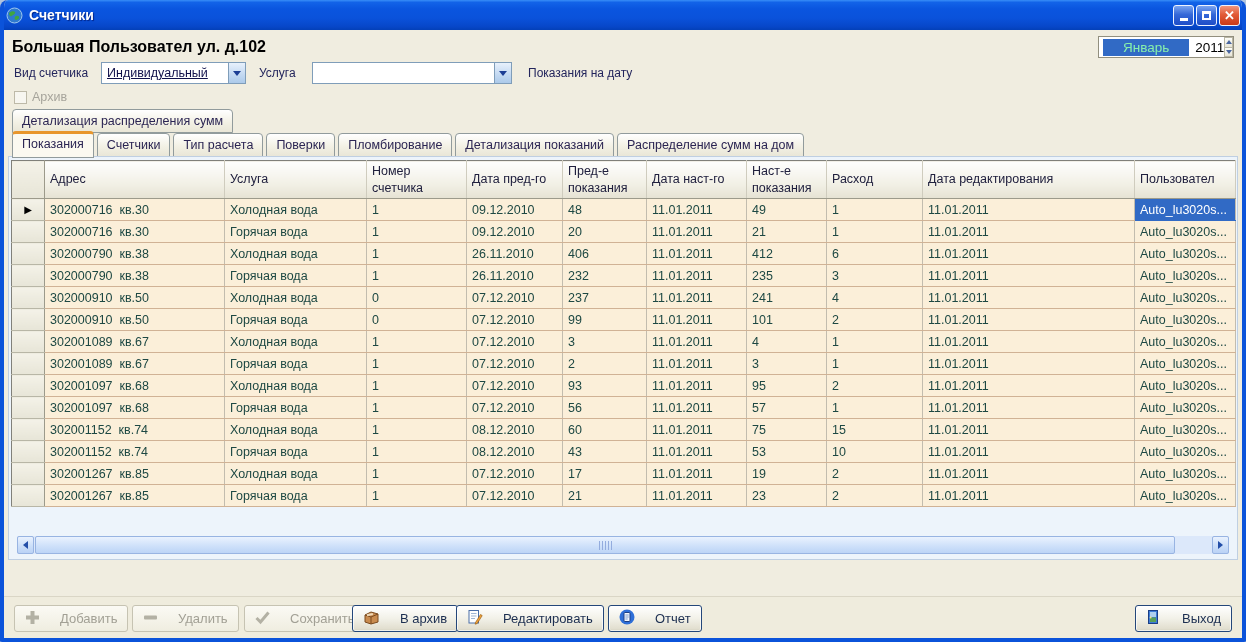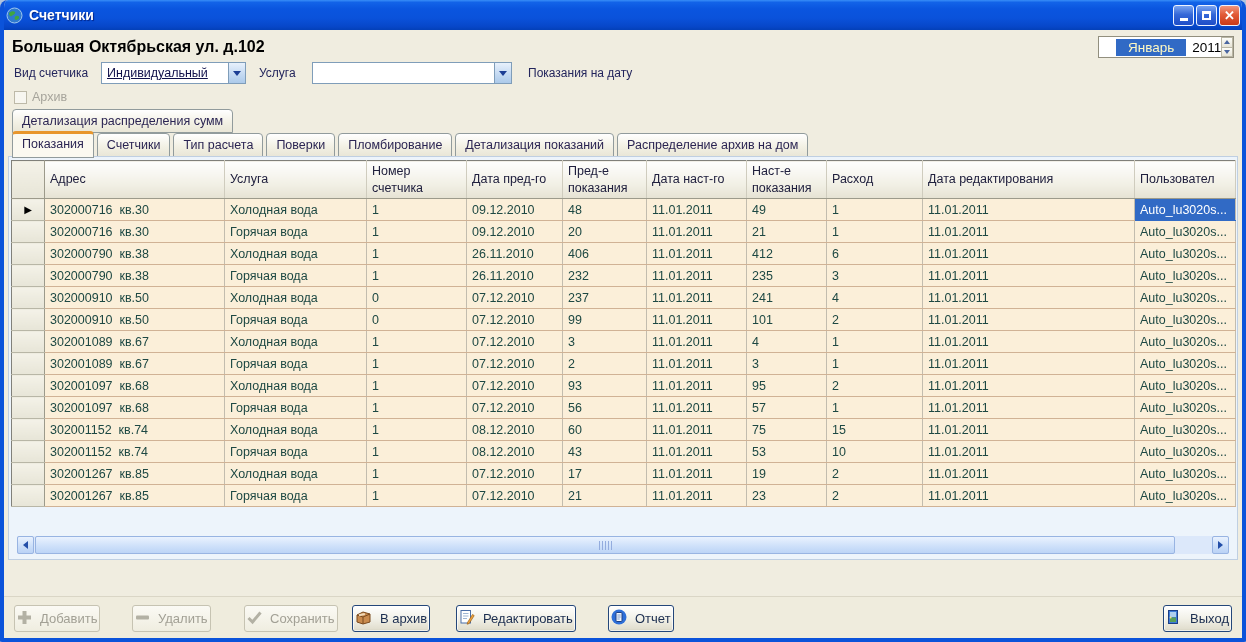--- a/index.html
+++ b/index.html
@@ -32,21 +32,21 @@
   
   .client { position:absolute; top:30px; left:0; right:0; bottom:0; background:#F0EDE0; }
 
   .address { position:absolute; top:8px; left:8px; font-size:16px; font-weight:bold; color:#000; }
 
   
   .spinner {
     position:absolute; top:6px; right:8px; width:136px; height:22px; background:#fff;
     border:1px solid #928F7E; display:flex; align-items:center; font-size:13.5px;
   }
-  .spin-month { background:#316AC5; color:#fef9c3; padding:1px 12px; margin-left:17px; }
+  .spin-month { background:#316AC5; color:#86efac; padding:1px 20px; margin-left:4px; }
   .spin-year  { color:#000; margin-left:6px; }
   .spin-btns  { margin-left:auto; width:17px; height:20px; display:flex; flex-direction:column; }
   .spin-half  { flex:1; display:flex; align-items:center; justify-content:center;
                 background:linear-gradient(180deg,#FDFDF8,#E6E4D6); border:1px solid #B9B6A4; }
   .spin-half + .spin-half { border-top:none; }
   .tri-up   { width:0; height:0; border-left:3px solid transparent; border-right:3px solid transparent; border-bottom:4px solid #4A66A0; }
   .tri-down { width:0; height:0; border-left:3px solid transparent; border-right:3px solid transparent; border-top:4px solid #4A66A0; }
 
   
   .flabel { position:absolute; top:36px; font-size:12px; color:#23255C; }
@@ -120,21 +120,21 @@
     position:absolute; top:0; left:18px; width:1140px; height:18px;
     border:1px solid #98B4E2; border-radius:2px;
     background:linear-gradient(180deg,#EAF2FE 0%,#CFE1FA 55%,#BCD4F6 100%);
     display:flex; align-items:center; justify-content:center;
   }
   .grip { width:13px; height:9px; background:repeating-linear-gradient(90deg,#93ACDE 0 1px,rgba(0,0,0,0) 1px 3px); }
 
   
   .toolbar { position:absolute; left:0; right:0; bottom:0; height:42px; background:#EFECDD; border-top:1px solid #DAD6C6; }
   .tbtn {
-    position:absolute; top:8px; height:27px; display:flex; align-items:center; gap:8px; padding:0 2px;
+    position:absolute; top:8px; height:27px; display:flex; align-items:center; gap:20px; padding:0 10px;
     border:1px solid #24477A; border-radius:3px; font-size:13px; color:#1C2E50;
     background:linear-gradient(180deg,#FFFFFF 0%,#F2F1E8 50%,#E2DFD0 90%,#D6D3C0 100%);
     box-shadow:inset 0 0 0 1px #FFFFFFAA;
   }
   .tbtn.disabled {
     border-color:#C6C3B2; color:#A2A095;
     background:linear-gradient(180deg,#FBFAF4,#EFEDE0); box-shadow:none;
   }
   .tbtn svg { flex:0 0 auto; }
 </style>
@@ -158,21 +158,21 @@
           <span class="glyph-max"></span>
         </div>
       <div class="wbtn close">
           <span>✕</span>
         </div>
     </div>
   </div>
 
   <div class="client">
 
-    <div class="address">Большая Октябрьская ул. д.102</div>
+    <div class="address">Большая Пользовател ул. д.102</div>
 
     <div class="spinner">
       <span class="spin-month">Январь</span>
       <span class="spin-year">2011</span>
       <span class="spin-btns">
         <span class="spin-half">
             <span class="tri-up"></span>
           </span>
         <span class="spin-half">
             <span class="tri-down"></span>
@@ -204,21 +204,21 @@
     <div class="tabs-top">
       <span class="tab">Детализация распределения сумм</span>
     </div>
     <div class="tabs-main" id="tabs-main">
         <span class="tab active">Показания</span>
         <span class="tab">Счетчики</span>
         <span class="tab">Тип расчета</span>
         <span class="tab">Поверки</span>
         <span class="tab">Пломбирование</span>
         <span class="tab">Детализация показаний</span>
-        <span class="tab">Распределение архив на дом</span>
+        <span class="tab">Распределение сумм на дом</span>
       </div>
 
     <div class="panel">
       <table class="grid">
         <colgroup id="grid-cols">
             <col style="width:33px">
             <col style="width:180px">
             <col style="width:142px">
             <col style="width:100px">
             <col style="width:96px">

